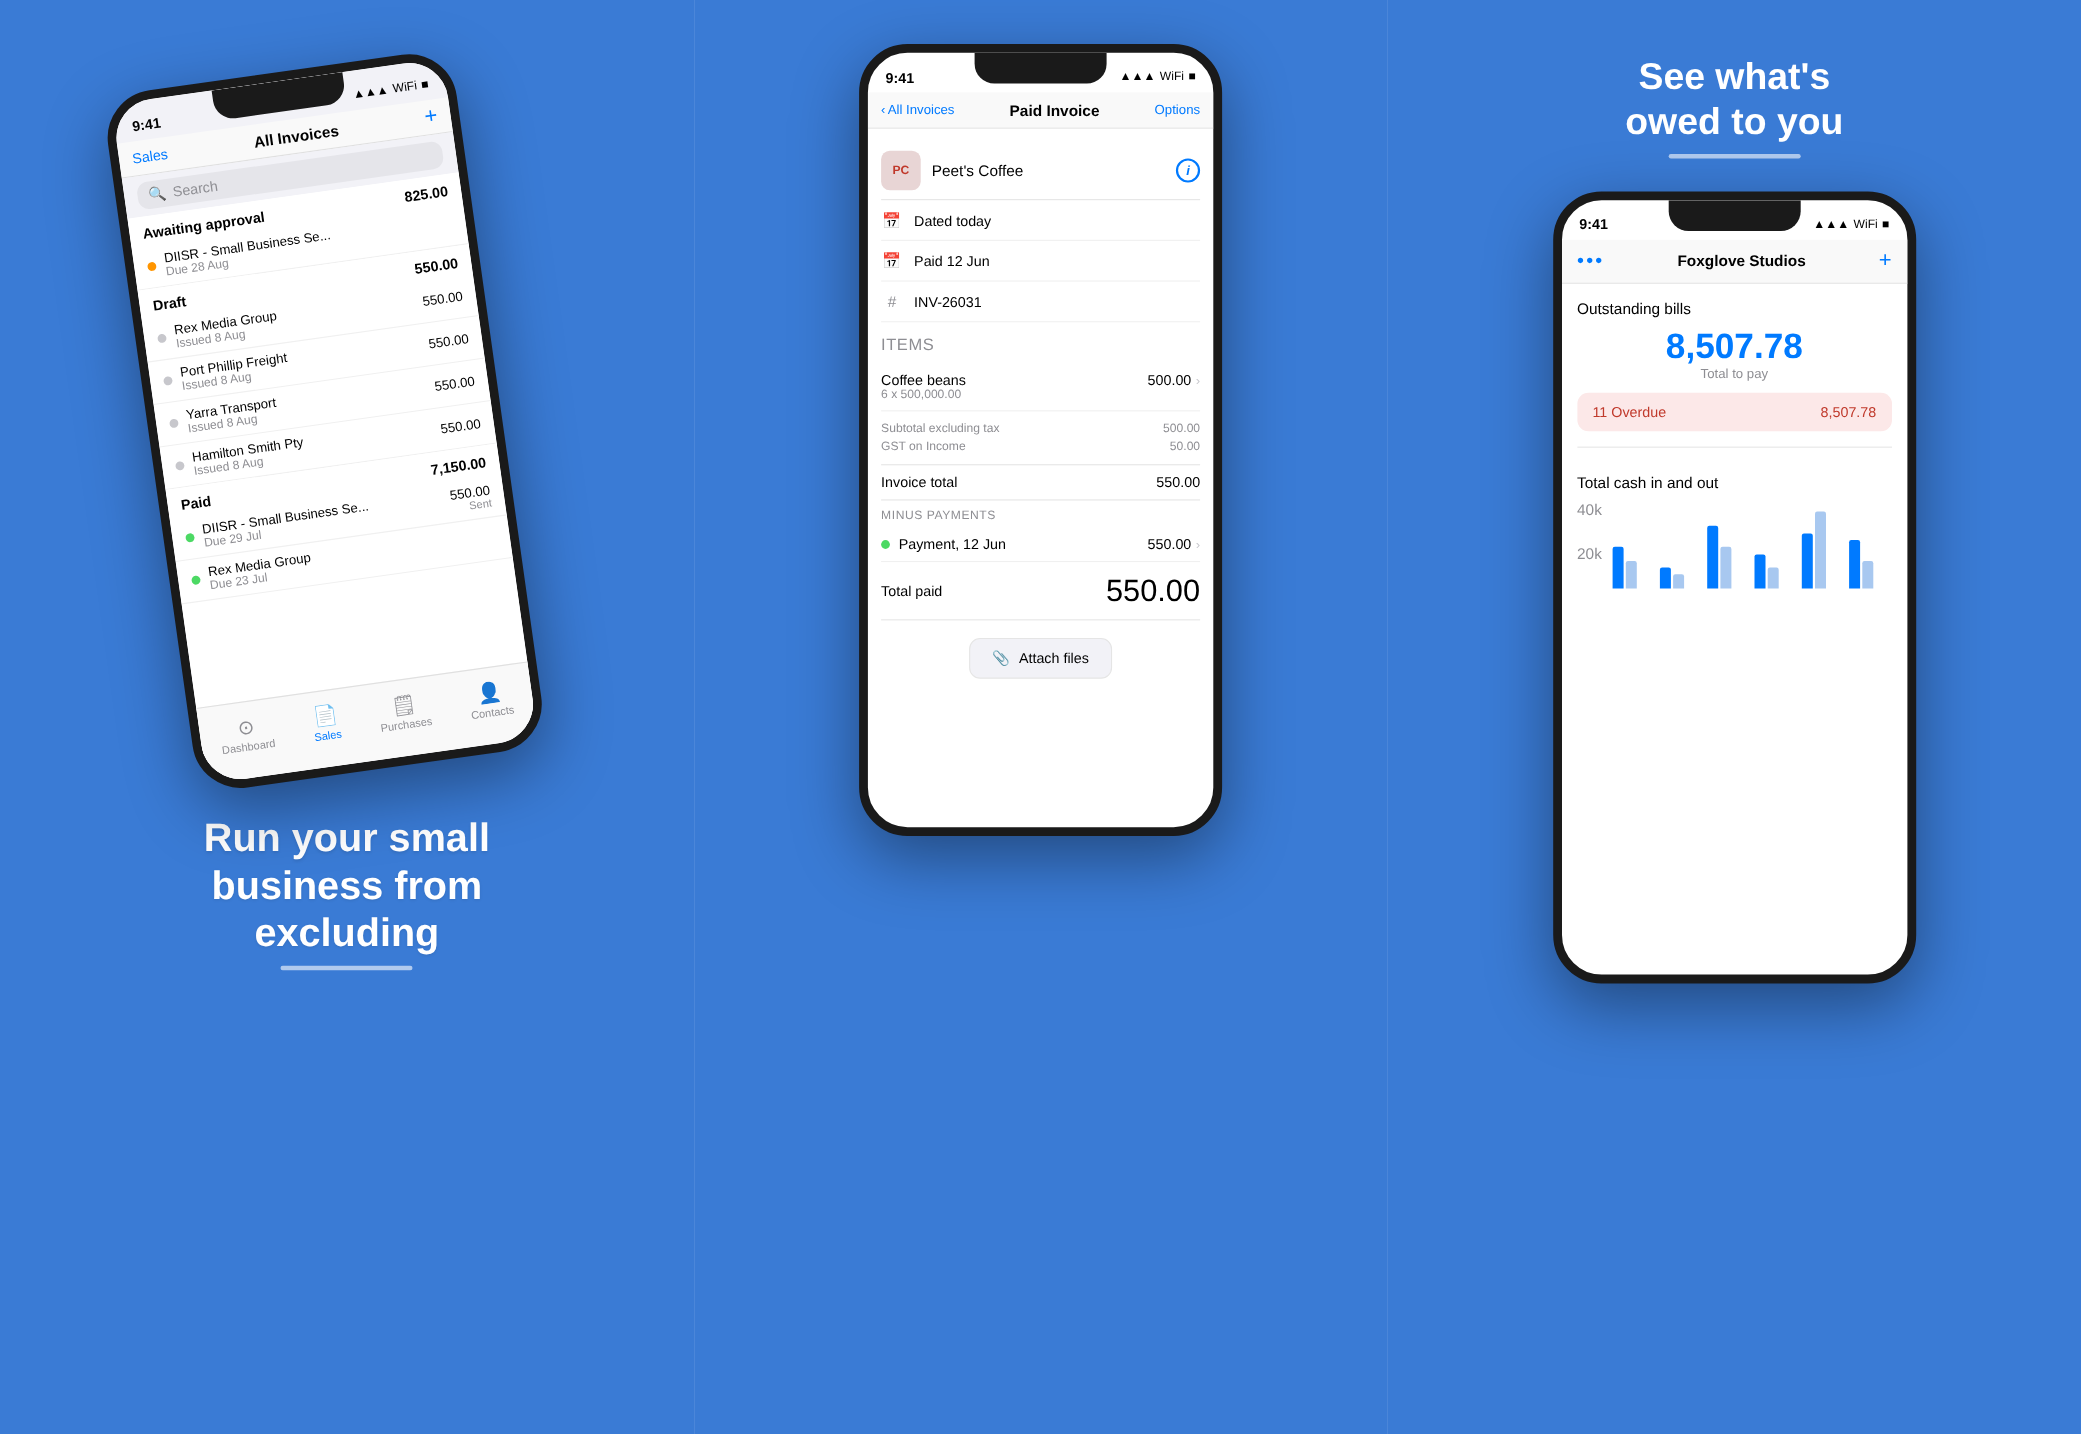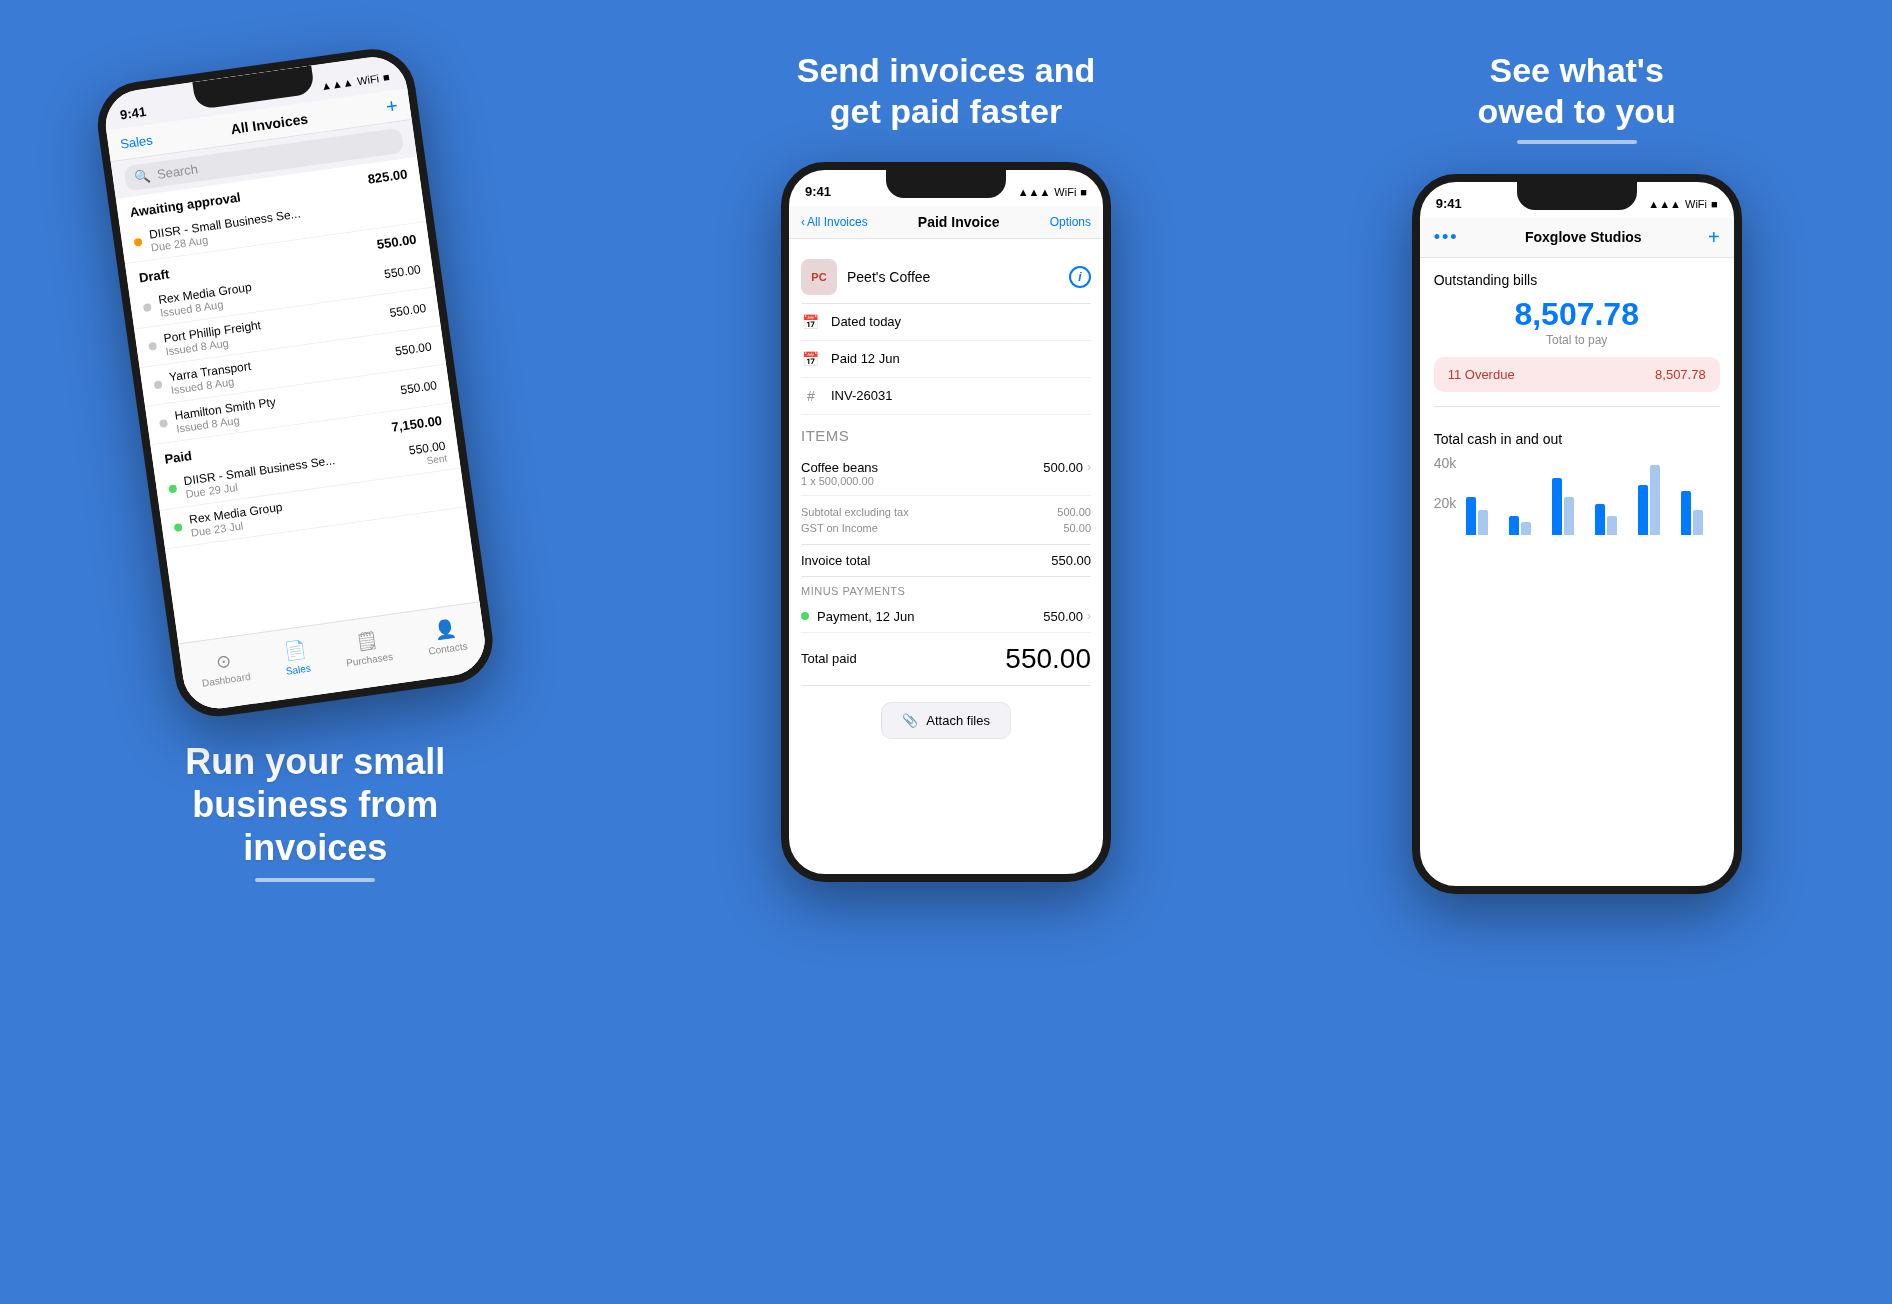--- a/index.html
+++ b/index.html
@@ -709,33 +709,27 @@
           <span class="tab-icon">👤</span>
           <span>Contacts</span>
         </div>
       </div>
     </div>
   </div>
   <div class="panel1-text">
     <h2>
       <span>Run your small</span><br>
       <span>business from</span><br>
-      <span>invoices</span>
+      <span>excluding</span>
     </h2>
     <span class="underline-accent"></span>
   </div>
 </div>
 
 <div class="panel" style="background:#3a7bd5;">
-  <div class="panel2-header">
-    <h2>
-      <span>Send invoices and</span><br>
-      <span>get paid faster</span>
-    </h2>
-  </div>
   <div class="panel2-phone">
     <div class="phone-notch"></div>
 
     <div class="phone-status-bar">
       <span class="status-time">9:41</span>
       <div class="status-icons">
         <span>▲▲▲</span>
         <span>WiFi</span>
         <span>■</span>
       </div>
@@ -769,21 +763,21 @@
       </div>
       <div class="invoice-field">
         <span class="field-icon">#</span>
         <span class="field-value">INV-26031</span>
       </div>
       <div class="items-section">
         <div class="items-label">Items</div>
         <div class="line-item">
           <div>
             <div class="line-item-desc">Coffee beans</div>
-            <div class="line-item-sub">1 x 500,000.00</div>
+            <div class="line-item-sub">6 x 500,000.00</div>
           </div>
           <div class="line-item-amount">
             <span>500.00</span>
             <span class="chevron-right">›</span>
           </div>
         </div>
       </div>
       <div class="subtotals">
         <div class="subtotal-row">
           <span>Subtotal excluding tax</span>

